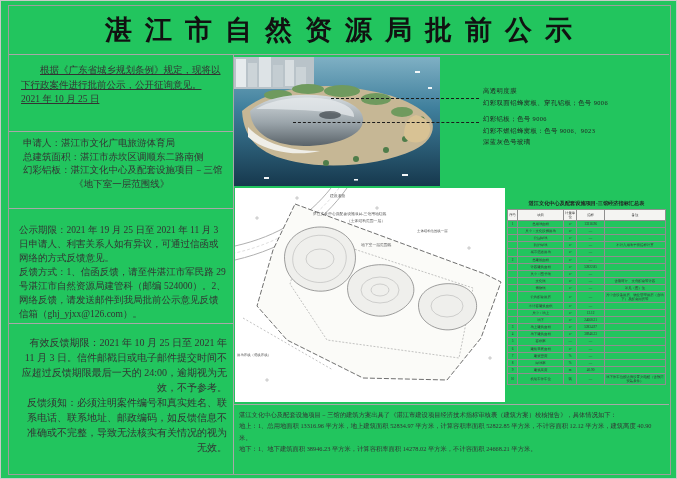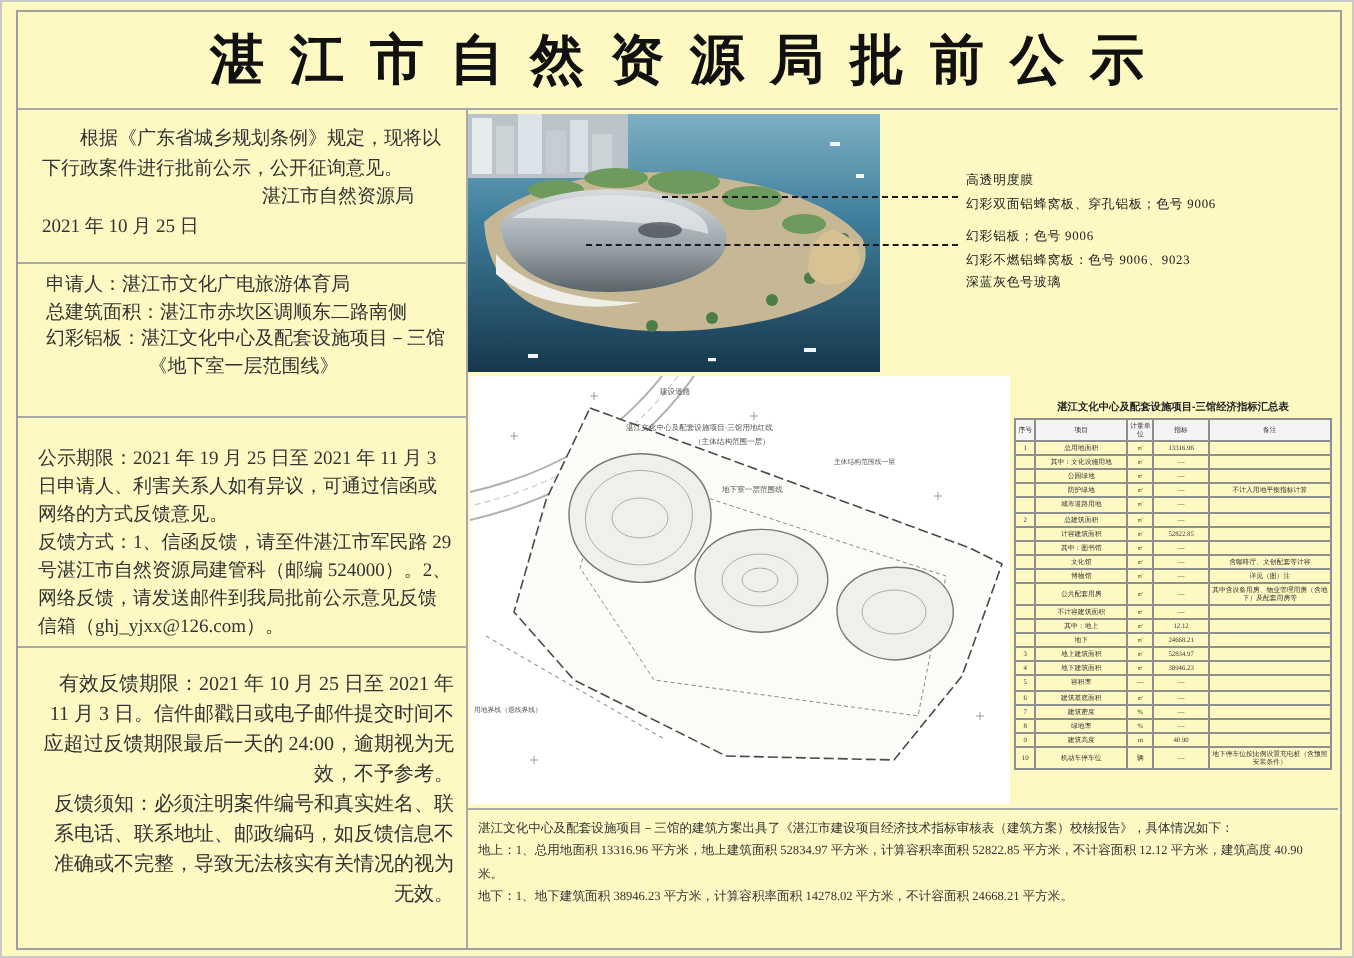--- a/index.html
+++ b/index.html
@@ -1,17 +1,17 @@
 <!DOCTYPE html>
 <html><head>
 <meta charset="utf-8">
 <style>
   html,body{margin:0;padding:0;background:#e8e8e8;}
   .page{
-    position:relative;width:677px;height:479px;background:#fef9c3;
+    position:relative;width:677px;height:479px;background:#22c55e;
     font-family:"Liberation Serif","DejaVu Serif",serif;color:#222;
     border:1px solid #c9c9c9;box-sizing:border-box;overflow:hidden;
     margin:0 auto;
   }
   .frame{position:absolute;left:7px;top:4px;width:661px;height:468px;border:1px solid #9e9e9e;}
   .doc-title{
     position:absolute;left:0;right:0;top:11px;text-align:center;
     font-family:"Liberation Sans","DejaVu Sans",sans-serif;
     font-weight:bold;font-size:27px;letter-spacing:13px;padding-left:13px;color:#111;
   }
@@ -51,23 +51,22 @@
 
   <div class="doc-title">湛江市自然资源局批前公示</div>
 
   <div class="hline" style="left:8px;top:53px;width:660px;"></div>
   <div class="vline" style="left:232px;top:53px;height:420px;"></div>
   <div class="hline" style="left:8px;top:130px;width:224px;"></div>
   <div class="hline" style="left:8px;top:207px;width:224px;"></div>
   <div class="hline" style="left:8px;top:322px;width:224px;"></div>
   <div class="hline" style="left:232px;top:403px;width:436px;"></div>
 
-  <div class="tblock" style="left:20px;top:62px;width:202px;">
+  <div class="tblock" style="left:20px;top:62px;width:202px;text-decoration:underline;">
     <p class="indent">根据《广东省城乡规划条例》规定，现将以下行政案件进行批前公示，公开征询意见。</p>
-    <p class="r-org">湛江市自然资源局</p>
     <p class="r-date">2021 年 10 月 25 日</p>
   </div>
 
   <div class="tblock" style="left:22px;top:136px;width:206px;line-height:13.6px;">
     <p>申请人：湛江市文化广电旅游体育局</p>
     <p>总建筑面积：湛江市赤坎区调顺东二路南侧</p>
     <p>幻彩铝板：湛江文化中心及配套设施项目－三馆</p>
     <p class="permit-line">《地下室一层范围线》</p>
   </div>
 

